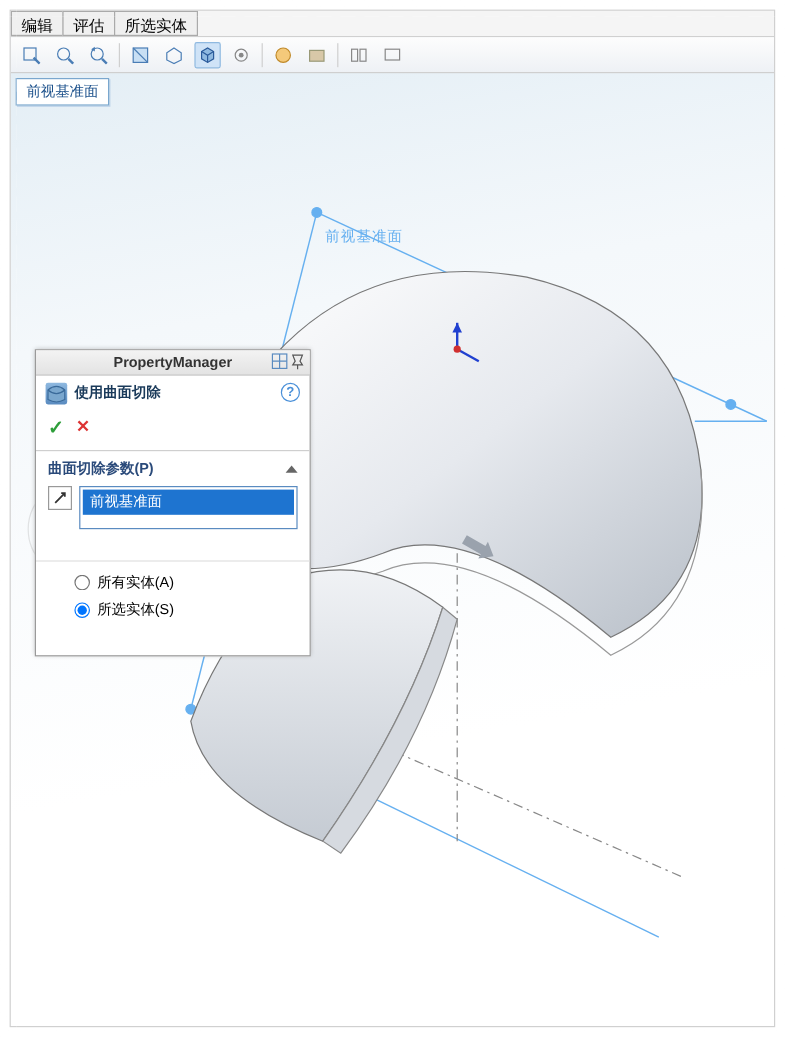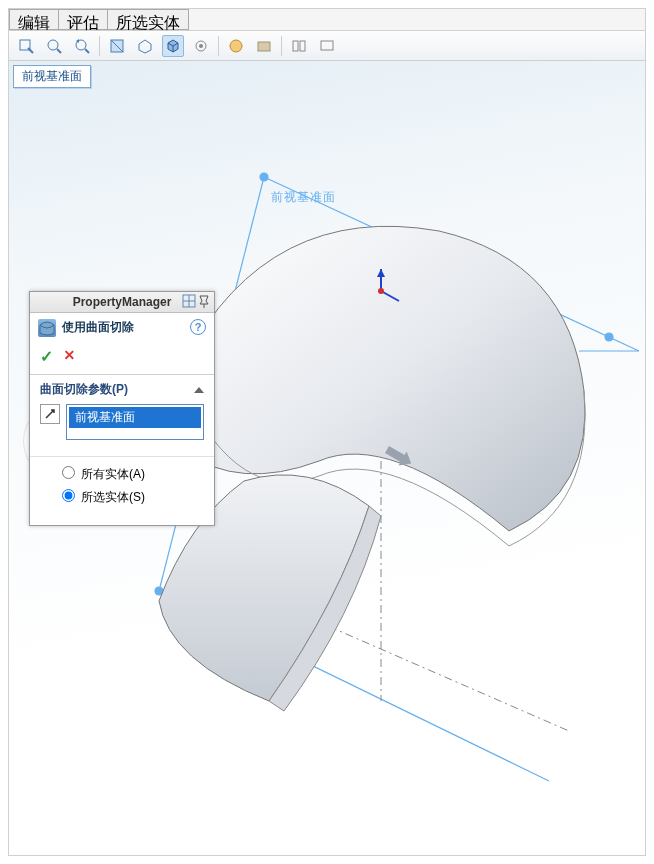--- a/index.html
+++ b/index.html
@@ -35,21 +35,21 @@
     background: #f5f5f5;
     display: flex;
     align-items: stretch;
     border-bottom: 1px solid #d0d0d0;
   }
   .menuitem {
     padding: 3px 8px;
     border: 1px solid #aaa;
     background: #f0f0f0;
     margin-right: -1px;
-    font-size: 16px;
+    font-size: 13px;
     cursor: default;
   }
 
   
   .toolbar {
     height: 30px;
     display: flex;
     align-items: center;
     gap: 6px;
     padding: 2px 6px;
@@ -80,21 +80,21 @@
   
   .viewport {
     position: absolute;
     top: 52px; left:0; right:0; bottom:0;
   }
 
   
   .pm {
     position: absolute;
     left: 20px; top: 282px;
-    width: 186px;
+    width: 230px;
     background: #fff;
     border: 1px solid #9a9a9a;
     box-shadow: 0 0 4px rgba(0,0,0,.25);
     font-size: 12px;
     z-index: 50;
   }
   .pm-title {
     background: linear-gradient(#f3f3f3,#e3e3e3);
     border-bottom: 1px solid #bfbfbf;
     padding: 3px 6px;
@@ -128,21 +128,21 @@
   }
   .ok-cancel {
     display:flex; gap:10px; padding:4px 10px 8px;
     border-bottom:1px solid #cfcfcf;
   }
   .ok { color:#2e9e3a; font-size:16px; font-weight:bold; cursor:pointer; }
   .cancel { color:#d33; font-size:14px; font-weight:bold; cursor:pointer; }
 
   .section {
     border-bottom:1px solid #e0e0e0;
-    padding: 6px 10px 16px;
+    padding: 6px 10px 26px;
   }
   .section-head {
     display:flex; align-items:center;
     color:#2a4a7a; font-weight:bold;
     margin-bottom:6px;
     cursor:pointer;
   }
   .chev {
     margin-left:auto;
     width:0; height:0;
@@ -165,21 +165,21 @@
     background:#fff;
     min-height:36px;
   }
   .selitem {
     background:#1e74d0;
     color:#fff;
     padding:2px 6px;
     margin:2px;
   }
   .radio-row, .check-row {
-    display:flex; align-items:flex-start; gap:6px;
+    display:flex; align-items:center; gap:6px;
     padding:3px 0 3px 22px;
   }
   .radio-row input, .check-row input { margin:0; }
 
   
   .plane-label {
     position:absolute;
     color:#66b0f0;
     font-size:12px;
     letter-spacing:1px;

